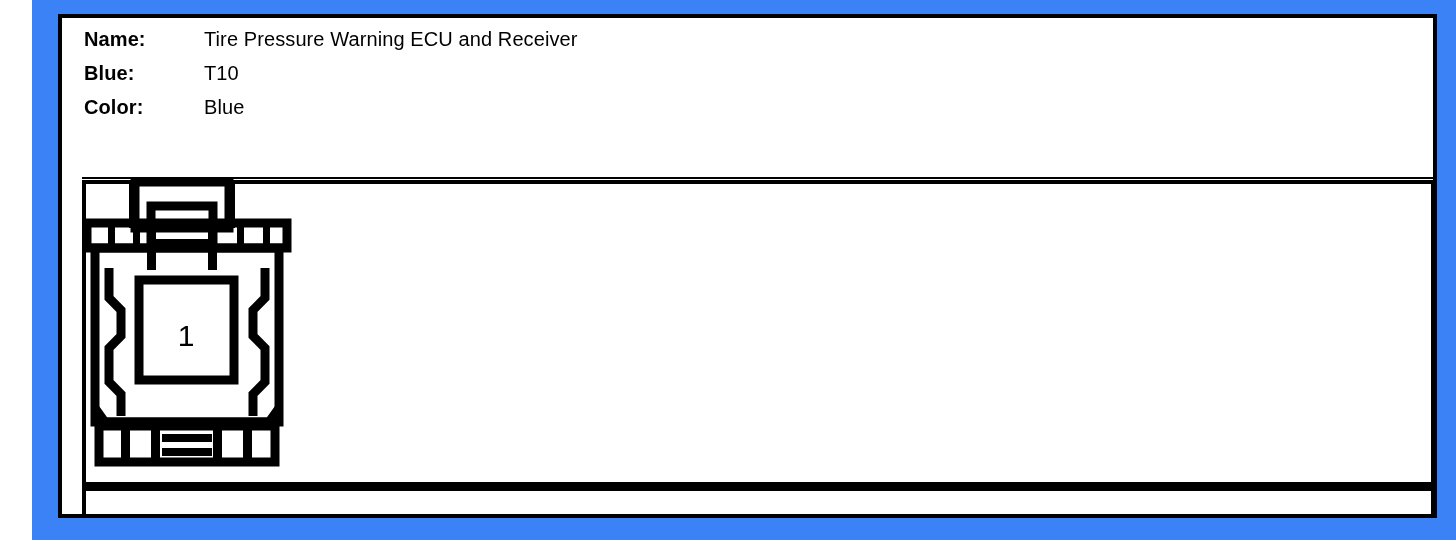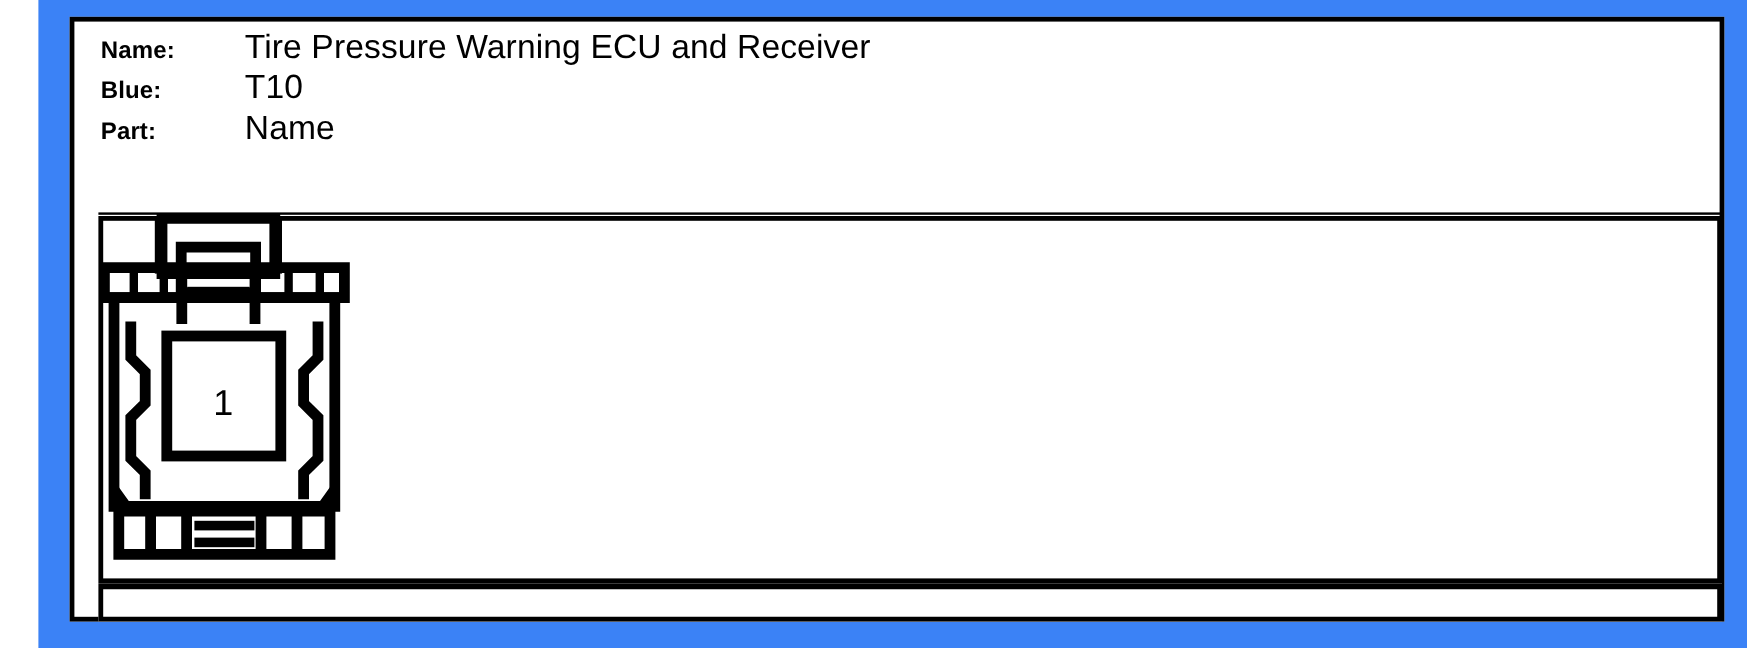--- a/index.html
+++ b/index.html
@@ -47,21 +47,21 @@
   }
   .info-label {
     width: 120px;
     flex: 0 0 120px;
     font-size: 20px;
     font-weight: bold;
     color: #000000;
     letter-spacing: 0.1px;
   }
   .info-value {
-    font-size: 28px;
+    font-size: 20px;
     font-weight: normal;
     color: #000000;
     letter-spacing: 0.1px;
   }
 
   
   #header-divider {
     position: absolute;
     left: 50px;
     top: 177px;
@@ -128,22 +128,22 @@
       <span class="info-value">Tire Pressure Warning ECU and Receiver</span>
     </div>
 
     <div class="info-row">
       <span class="info-label">Blue:</span>
       <span class="info-value">T10</span>
     </div>
 
 
     <div class="info-row">
-      <span class="info-label">Part:</span>
-      <span class="info-value">Name</span>
+      <span class="info-label">Color:</span>
+      <span class="info-value">Blue</span>
     </div>
 
   </div>
 
   <div id="header-divider"></div>
 
   <div id="drawing-box"></div>
 
   <div id="bottom-strip"></div>
 

